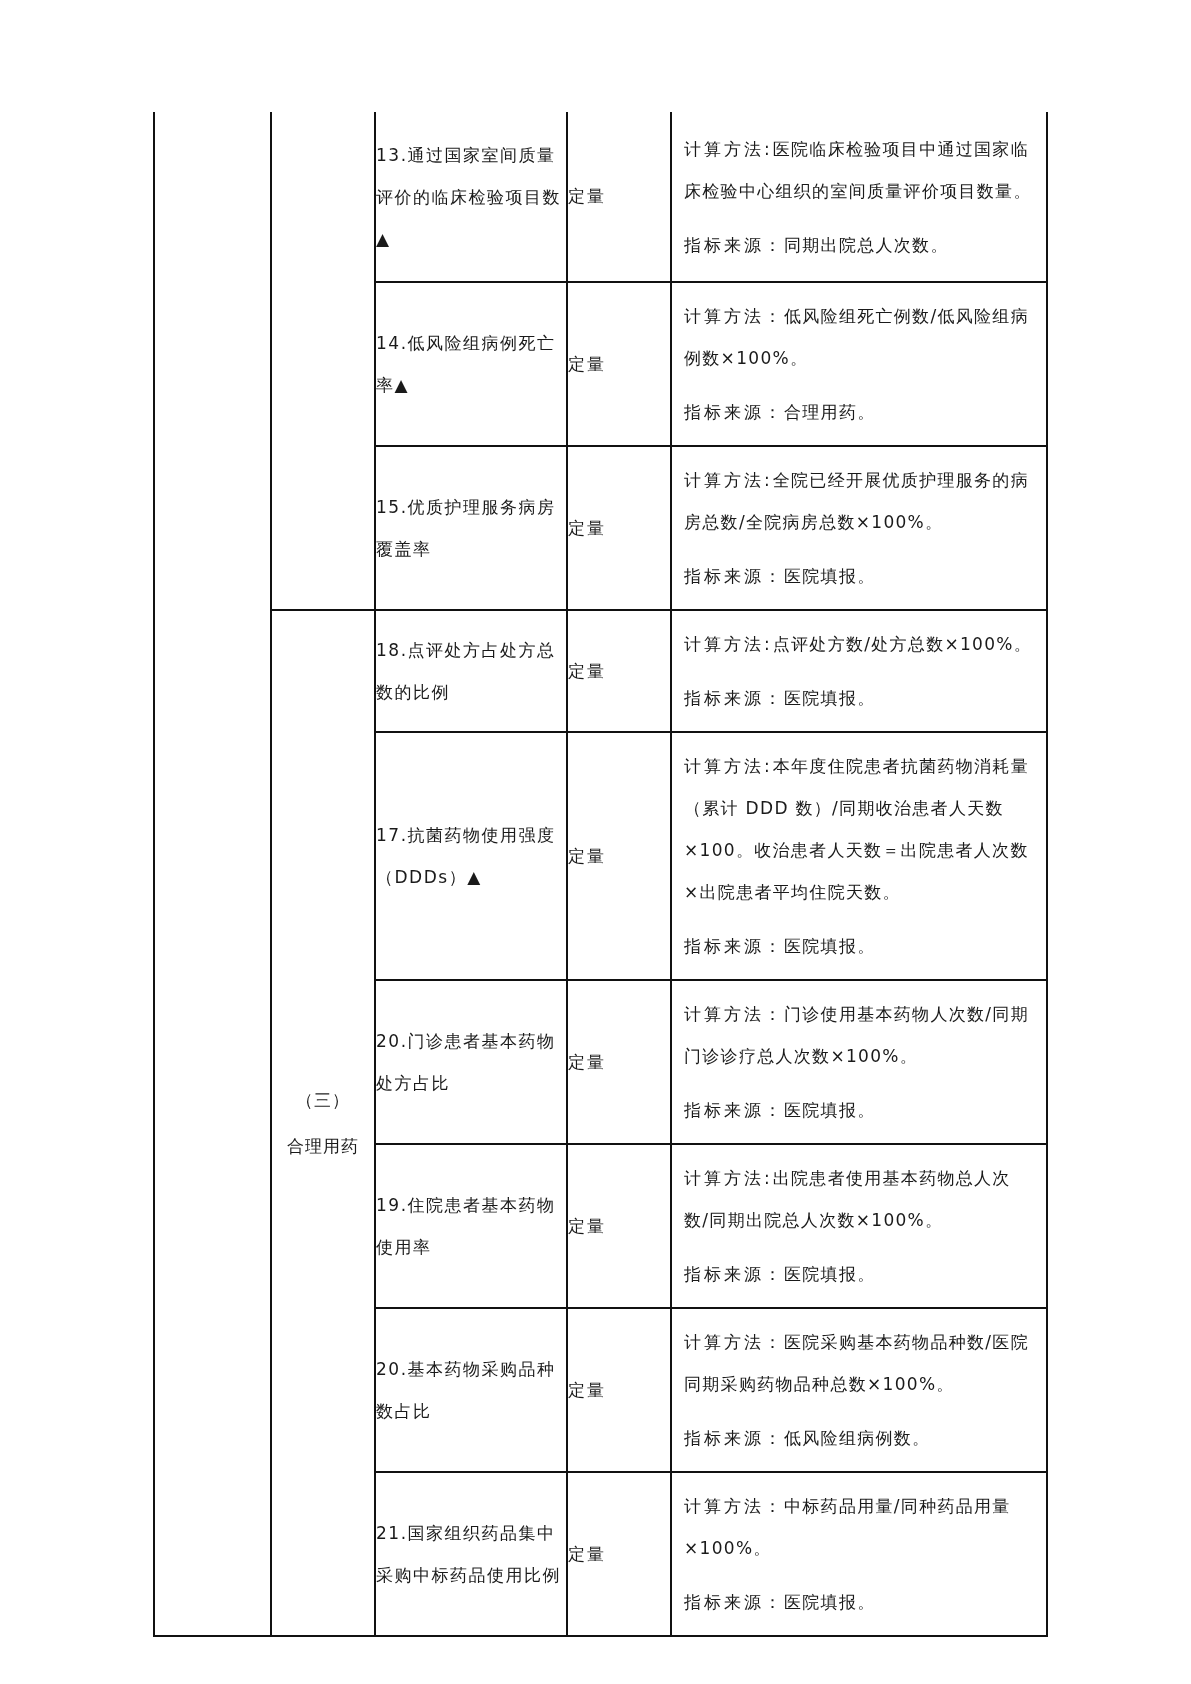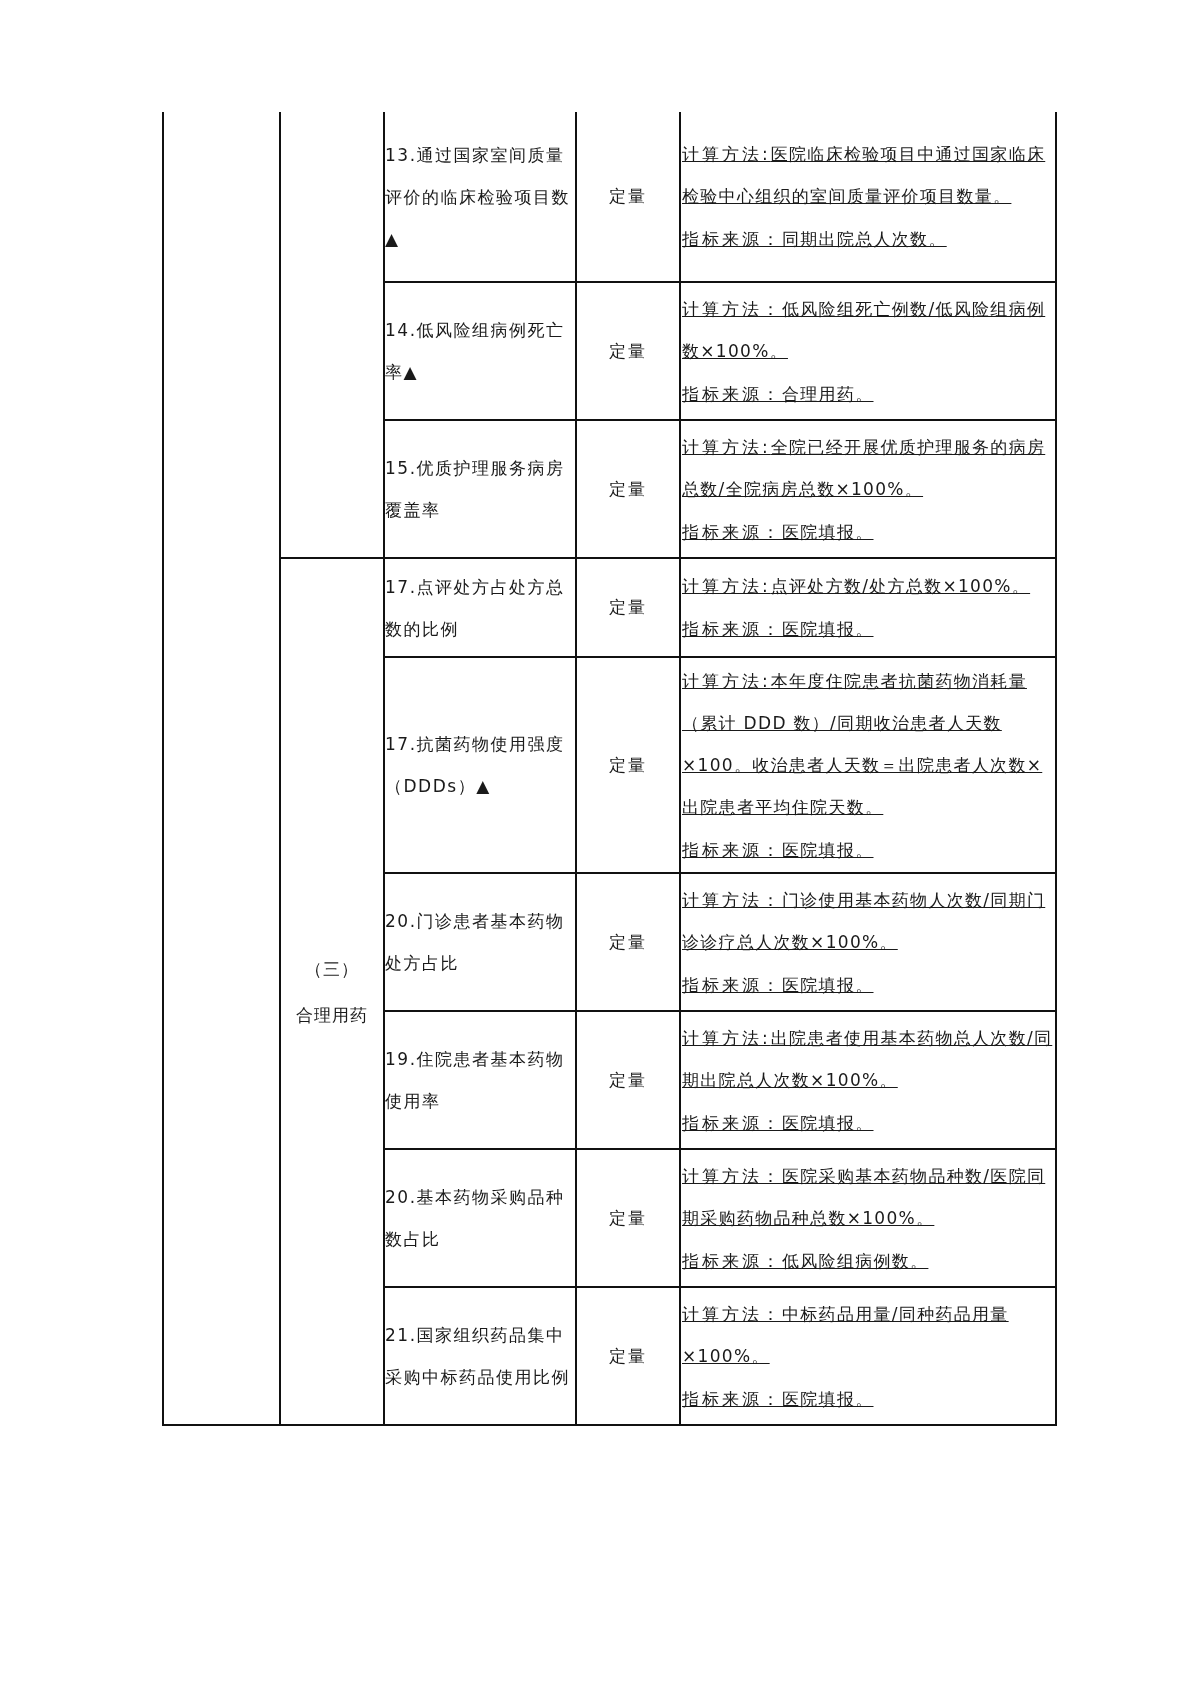--- a/index.html
+++ b/index.html
@@ -1,31 +1,31 @@
 <!DOCTYPE html>
 <html><head>
   <meta charset="utf-8">
   <style>
     html, body { margin: 0; padding: 0; background: #ffffff; }
     body { width: 1191px; height: 1684px; position: relative; overflow: hidden;
            font-family: "DejaVu Sans", "Liberation Sans", sans-serif; color: #1a1a1a; }
-    .page { position: absolute; left: 16px; top: 0; width: 957px; height: 1684px; }
+    .page { position: absolute; left: 7px; top: 0; width: 957px; height: 1684px; }
     table.doc { position: absolute; left: 146px; top: 112px; border-collapse: collapse; table-layout: fixed;
                 width: 893px; }
     table.doc td { border: 2.5px solid #111; padding: 0; vertical-align: middle; font-size: 17px; }
     table.doc tr:first-child td { border-top: none; }
     .c1 { width: 117px; }
     .c2 { width: 104px; }
     .c3 { width: 192px; }
     .c4 { width: 104px; }
     .c5 { width: 376px; }
     .name { padding: 0 10px 0 10px; line-height: 42px; letter-spacing: 1.5px; }
-    .type { text-align: center; letter-spacing: 2px; }
+    .type { letter-spacing: 2px; }
     .desc { padding: 0 8px 0 11px; line-height: 42px; letter-spacing: 1.3px; }
-    .desc p { margin: 1px; text-decoration: underline; }
+    .desc p { margin: 12px; }
     .cat { text-align: center; line-height: 46px; letter-spacing: 1px; padding-top: 40px; }
     .label { letter-spacing: 3px; }
   </style>
 </head>
 <body>
 
 <div class="page">
   <table class="doc">
     <colgroup>
       <col class="c1">
@@ -63,21 +63,21 @@
           <p><span class="label">计算方法:</span><span>全院已经开展优质护理服务的病房总数/全院病房总数×100%。</span></p>
           <p><span class="label">指标来源：</span><span>医院填报。</span></p>
         </td>
       </tr>
 
       <tr style="height:99px">
         <td rowspan="6" class="cat">
           <div>（三）</div>
           <div>合理用药</div>
         </td>
-        <td class="name">17.点评处方占处方总数的比例</td>
+        <td class="name">18.点评处方占处方总数的比例</td>
         <td class="type">定量</td>
         <td class="desc">
           <p><span class="label">计算方法:</span><span>点评处方数/处方总数×100%。</span></p>
           <p><span class="label">指标来源：</span><span>医院填报。</span></p>
         </td>
       </tr>
 
       <tr style="height:216px">
         <td class="name">17.抗菌药物使用强度（DDDs）▲</td>
         <td class="type">定量</td>

